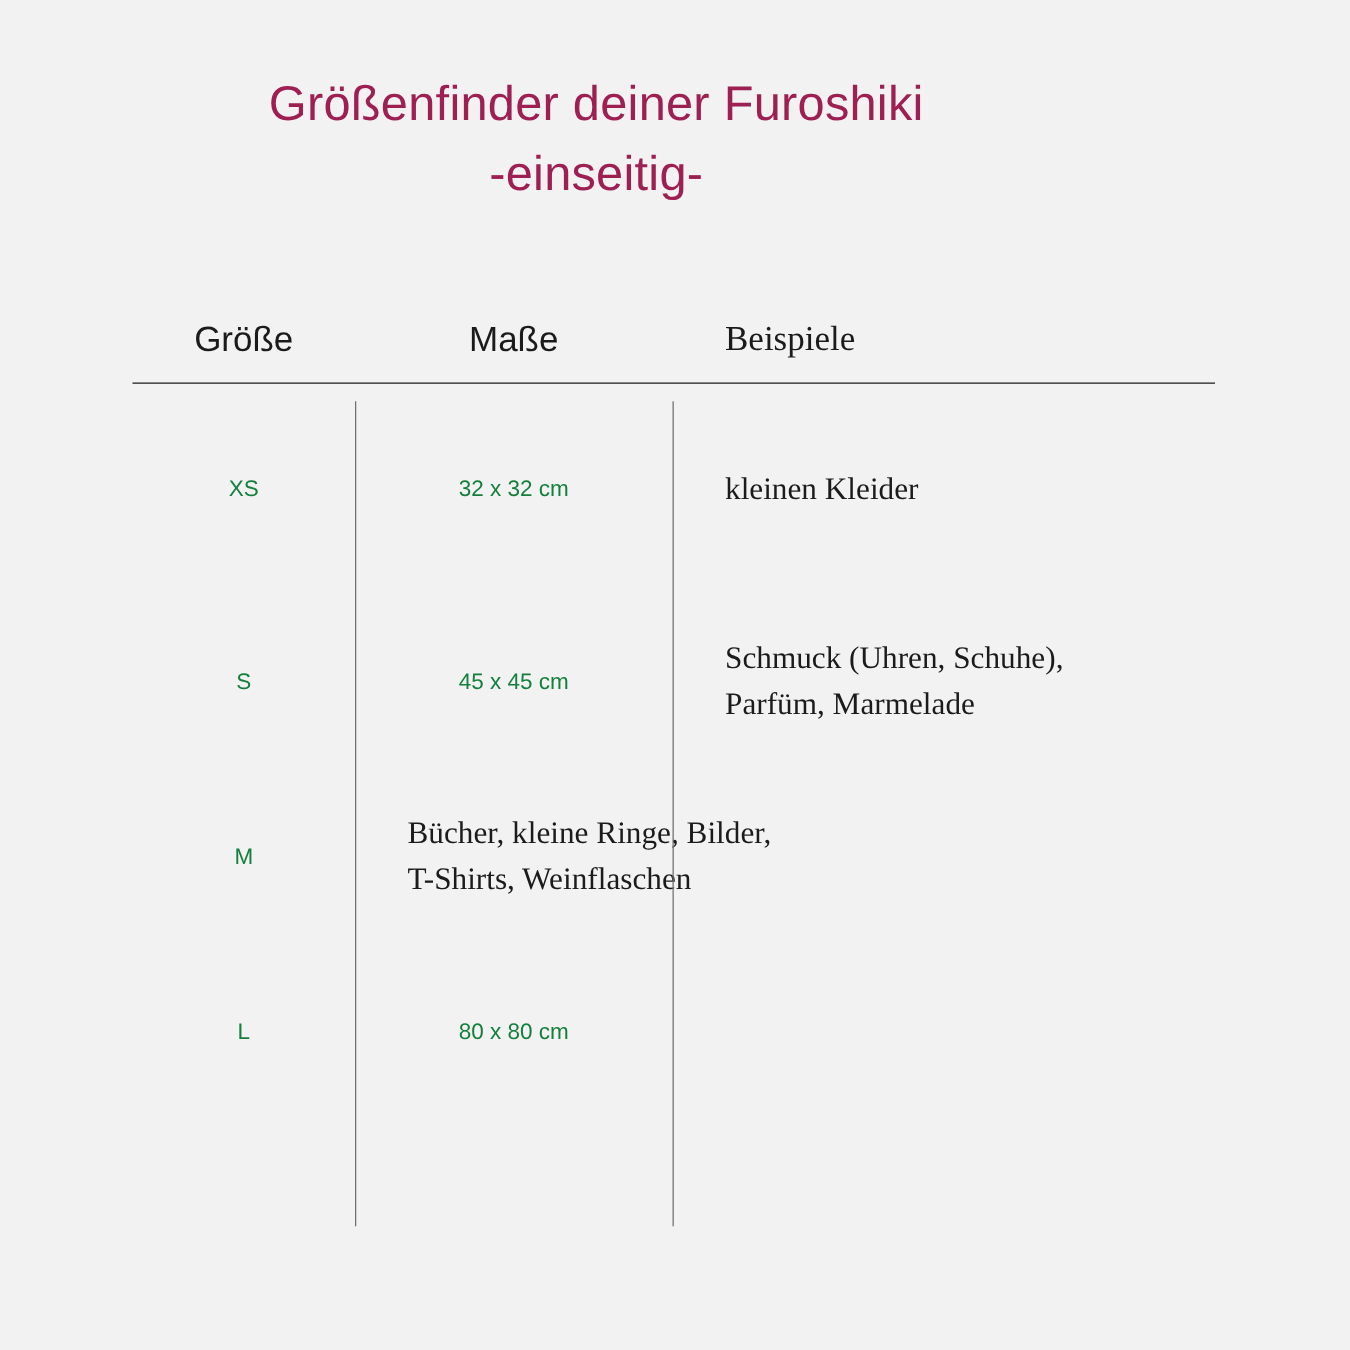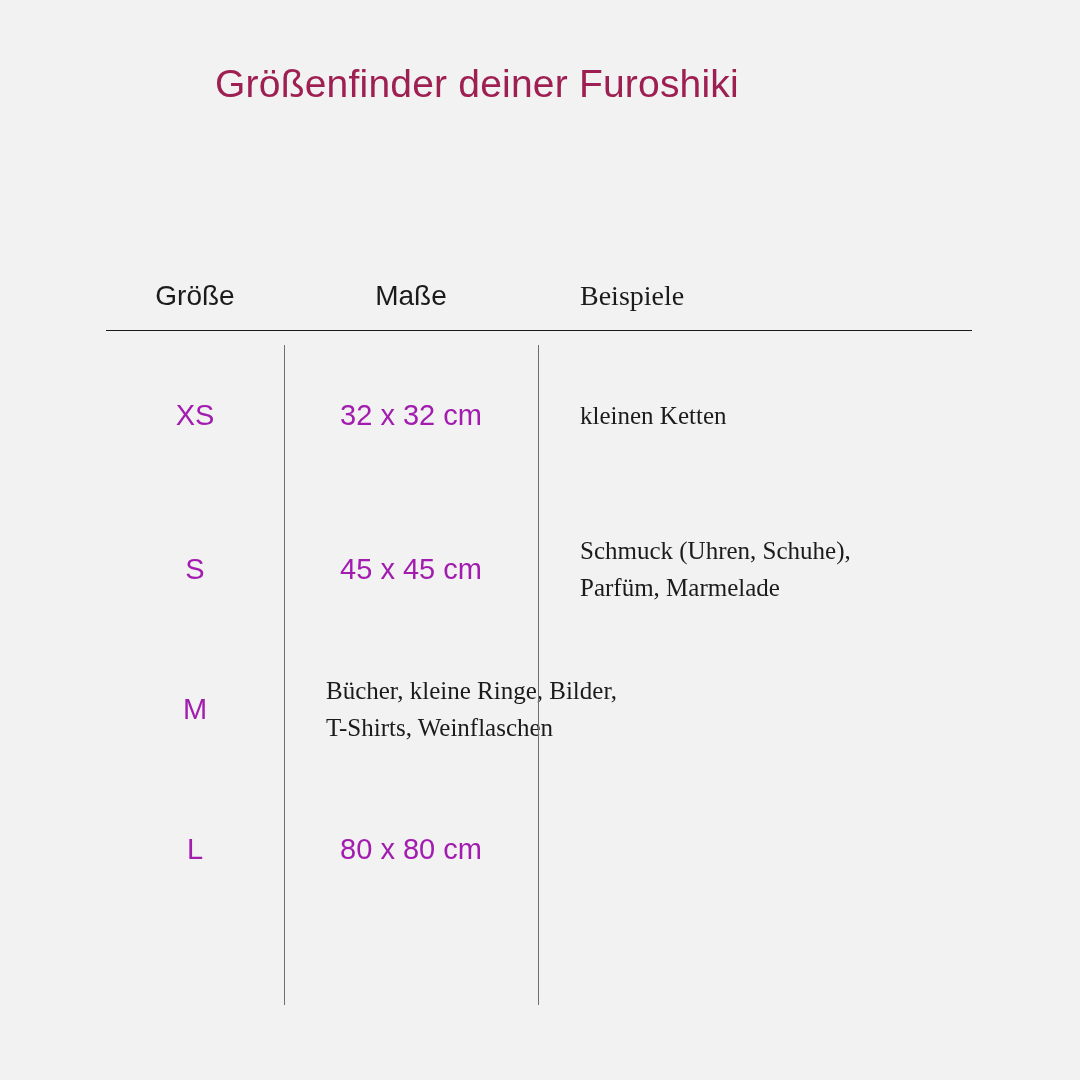--- a/index.html
+++ b/index.html
@@ -34,21 +34,21 @@
     color: #9e1f52;
     font-size: 39px;
     font-weight: 400;
     line-height: 56px;
     letter-spacing: 0.2px;
   }
 
   
   .table-wrap {
     position: absolute;
-    top: 262px;
+    top: 238px;
     left: 106px;
     width: 866px;
   }
 
   .t-row {
     display: flex;
     align-items: stretch;
   }
 
   .c-size {
@@ -119,58 +119,59 @@
   .t-body .t-row {
     align-items: center;
   }
   .row-xs { height: 168px; }
   .row-s  { height: 140px; }
   .row-m  { height: 140px; }
   .row-l  { height: 140px; }
 
   .cell-size,
   .cell-dim {
-    font-size: 29px;
-    color: #a21caf;
+    font-size: 18px;
+    color: #15803d;
   }
   .cell-ex {
     font-size: 25px;
     color: #1b1b1b;
     line-height: 37px;
   }
   .cell-ex .ln { display: block; white-space: nowrap; }
 </style>
 </head>
 <body>
 
 <div class="page">
 
   <div class="title-block">
     <div class="title-line">Größenfinder deiner Furoshiki</div>
+    <div class="title-line">-einseitig-</div>
   </div>
 
   <div class="table-wrap">
 
     <div class="t-row t-head">
       <div class="c-size">Größe</div>
       <div class="c-dim">Maße</div>
       <div class="c-ex">Beispiele</div>
     </div>
 
     <div class="head-rule"></div>
 
     <div class="t-body">
       <div class="vline vline-1"></div>
       <div class="vline vline-2"></div>
 
       <div class="t-row row-xs">
         <div class="c-size cell-size">XS</div>
         <div class="c-dim cell-dim">32 x 32 cm</div>
         <div class="c-ex cell-ex">
-          <span class="ln">kleinen Ketten</span>
+          <span class="ln">kleinen Kleider</span>
         </div>
       </div>
 
       <div class="t-row row-s">
         <div class="c-size cell-size">S</div>
         <div class="c-dim cell-dim">45 x 45 cm</div>
         <div class="c-ex cell-ex">
           <span class="ln">Schmuck (Uhren, Schuhe),</span>
           <span class="ln">Parfüm, Marmelade</span>
         </div>

